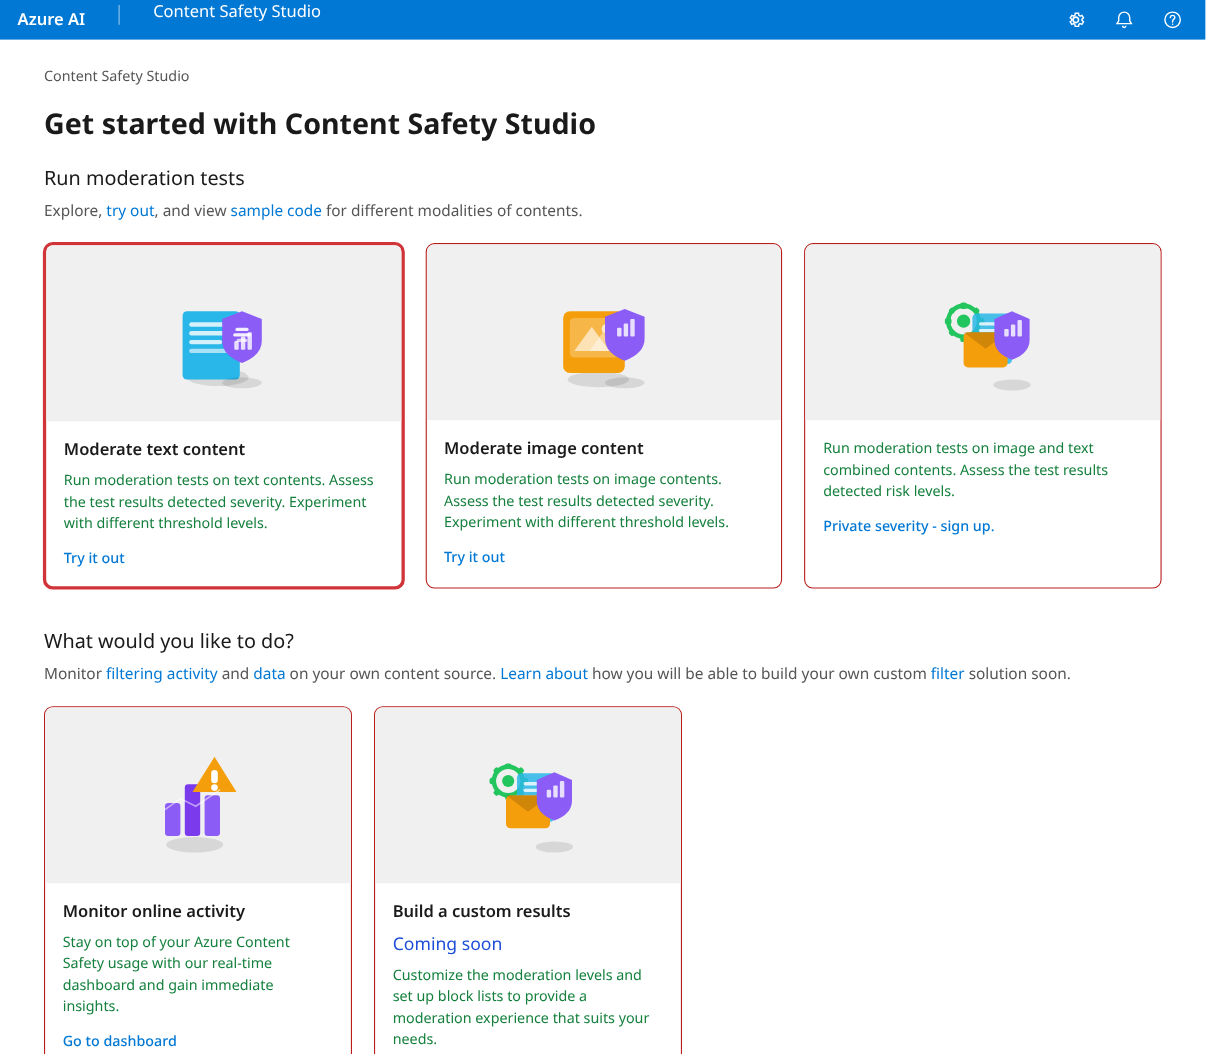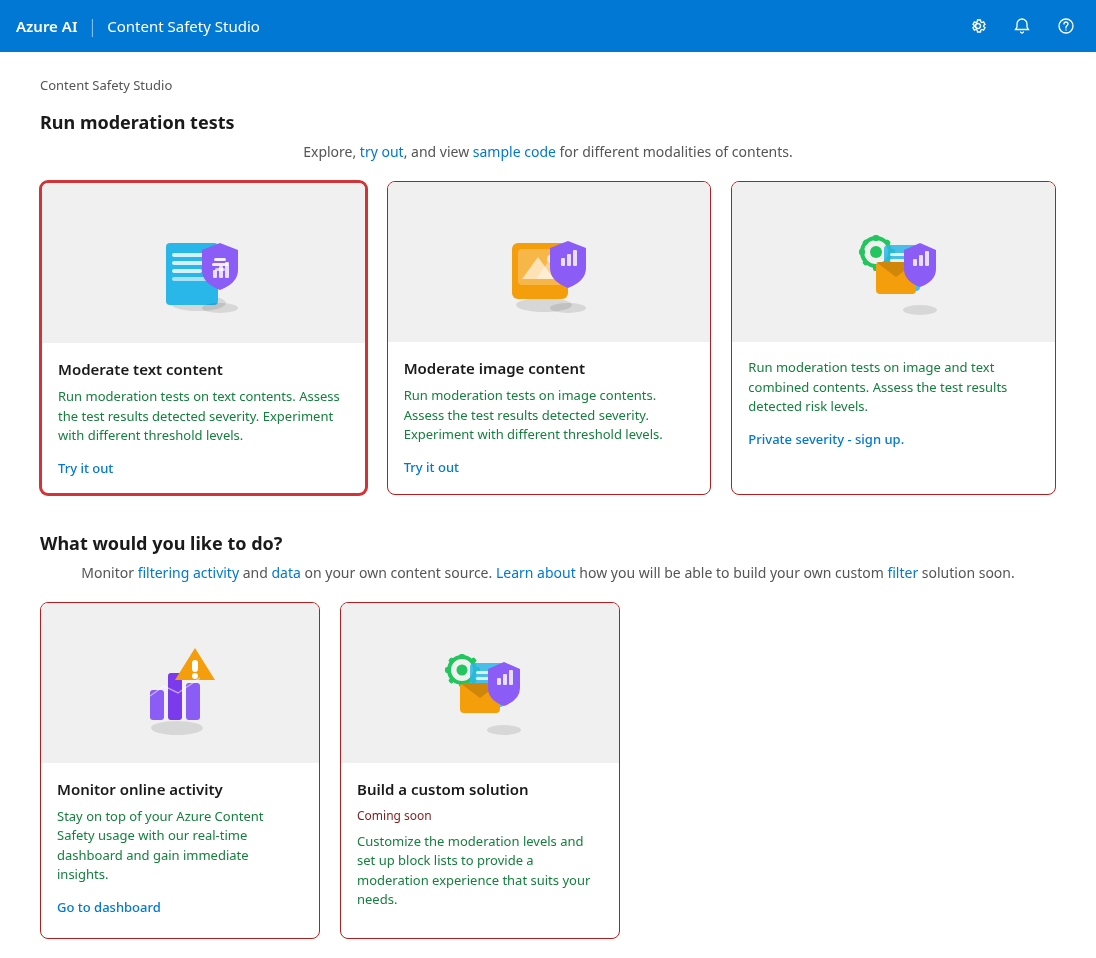--- a/index.html
+++ b/index.html
@@ -1,25 +1,24 @@
 <!DOCTYPE html>
 <html><head>
   <meta charset="utf-8">
   <style>
     * { box-sizing: border-box; margin: 0; padding: 0; }
     body { font-family: 'Segoe UI', system-ui, sans-serif; background: #fff; color: #333; font-size: 14px; }
 
     
     .navbar {
       background: #0078d4;
-      height: 52px;
-      display: flex;
-      align-items: center;
+      height: 36px;
+      display: flex;
       padding: 0 16px;
-      gap: 0;
+      gap: 16px;
     }
     .navbar-brand {
       color: #fff;
       font-size: 15px;
       font-weight: 600;
       display: flex;
       align-items: center;
       gap: 8px;
     }
     .navbar-divider {
@@ -65,30 +64,29 @@
 
     .page-title {
       font-size: 26px;
       font-weight: 700;
       color: #1a1a1a;
       margin-bottom: 20px;
     }
 
     .section-title {
       font-size: 18px;
-      font-weight: 700;
+      font-weight: 400;
       color: #1a1a1a;
       margin-bottom: 8px;
     }
 
     .section-description {
       font-size: 14px;
       color: #555;
       margin-bottom: 20px;
-      text-align: center;
     }
 
     .section-description a, .link {
       color: #0078d4;
       text-decoration: none;
     }
 
     
     .cards-grid {
       display: flex;
@@ -142,22 +140,22 @@
     }
 
     .card-link {
       color: #0078d4;
       font-size: 13px;
       text-decoration: none;
       font-weight: 500;
     }
 
     .coming-soon {
-      font-size: 12px;
-      color: #7f1d1d;
+      font-size: 16px;
+      color: #1d4ed8;
       margin-bottom: 8px;
     }
 
     
     .cards-grid-2 {
       display: flex;
       gap: 20px;
     }
     .cards-grid-2 .card {
       max-width: 280px;
@@ -192,20 +190,21 @@
         <circle cx="9" cy="13" r="0.7" fill="white"></circle>
       </svg>
     </span>
   </div>
 </nav>
 
 <div class="main">
 
   <div class="breadcrumb">Content Safety Studio</div>
 
+  <h1 class="page-title">Get started with Content Safety Studio</h1>
 
   <h2 class="section-title">Run moderation tests</h2>
   <p class="section-description">
     Explore, <a>try out</a>, and view <a>sample code</a> for different modalities of contents.
   </p>
 
   <div class="cards-grid">
 
     <div class="card selected">
       <div class="card-image">
@@ -357,21 +356,21 @@
           <polygon points="50,65 70,80 90,65" fill="rgba(0,0,0,0.15)"></polygon>
 
           <ellipse cx="94" cy="112" rx="17" ry="5" fill="rgba(0,0,0,0.1)"></ellipse>
           <path d="M94 44 L110 51 L110 70 Q110 82 94 88 Q78 82 78 70 L78 51 Z" fill="#8b5cf6"></path>
           <rect x="87" y="60" width="4" height="7" rx="1" fill="white" opacity="0.8"></rect>
           <rect x="93" y="56" width="4" height="11" rx="1" fill="white" opacity="0.8"></rect>
           <rect x="99" y="52" width="4" height="15" rx="1" fill="white" opacity="0.8"></rect>
         </svg>
       </div>
       <div class="card-body">
-        <div class="card-title">Build a custom solution</div>
+        <div class="card-title">Build a custom results</div>
         <div class="coming-soon">Coming soon</div>
         <p class="card-text">Customize the moderation levels and set up block lists to provide a moderation experience that suits your needs.</p>
 
       </div>
     </div>
 
   </div>
 
 </div>
 

